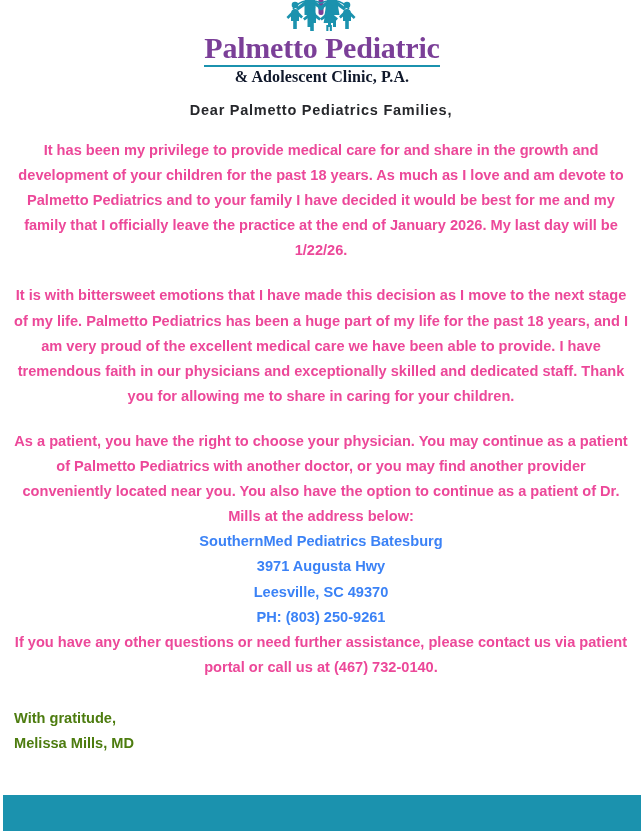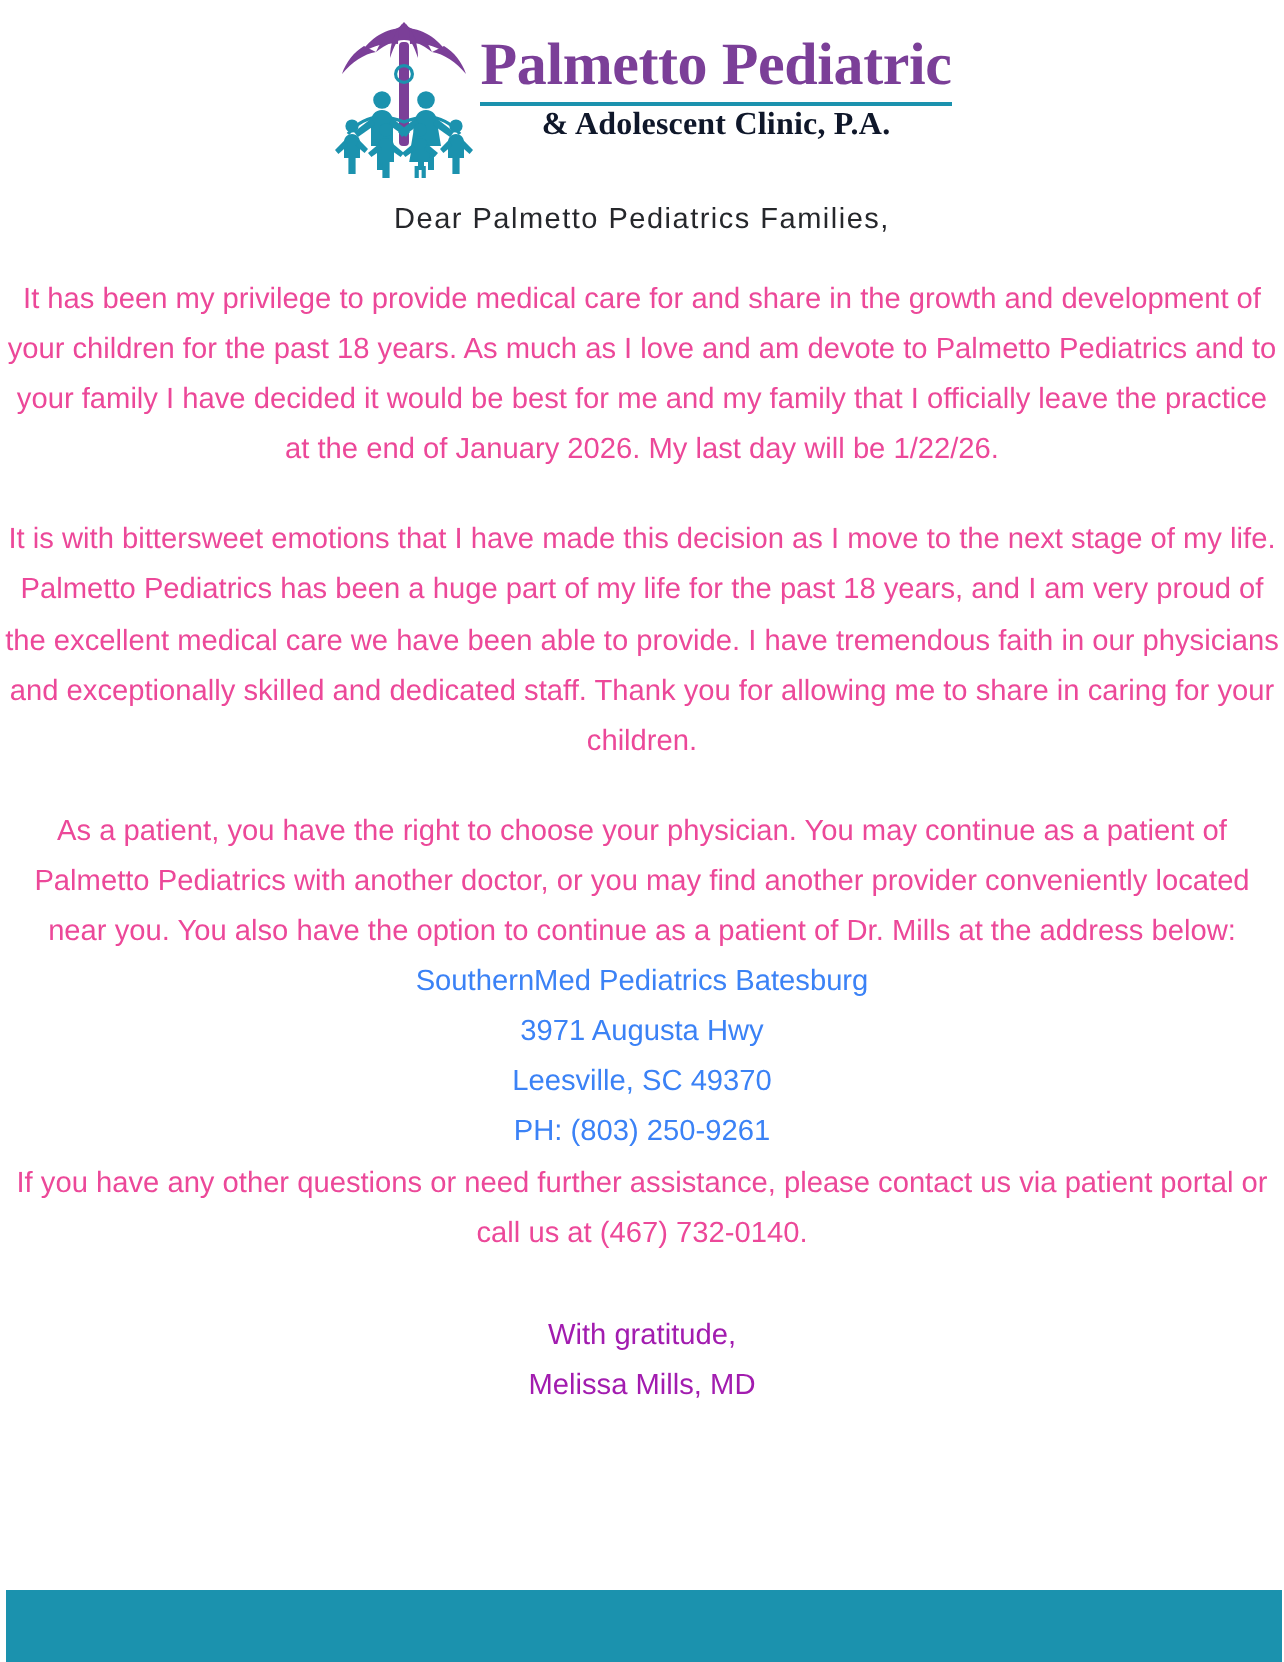--- a/index.html
+++ b/index.html
@@ -30,21 +30,21 @@
   .letterhead {
     width: 100%;
     height: 96px;
     display: flex;
     align-items: center;
     justify-content: center;
     flex: 0 0 auto;
   }
   .logo {
     display: flex;
-    flex-direction: row;
+    flex-direction: column;
     align-items: center;
     height: 88px;
     justify-content: flex-end;
   }
   .logo-mark {
     width: 72px;
     height: 86px;
     position: relative;
     flex: 0 0 auto;
   }
@@ -79,22 +79,23 @@
     line-height: 1.05;
     color: #0f172a;
     text-align: center;
     white-space: nowrap;
     letter-spacing: 0.1px;
   }
 
   
   .letter {
     flex: 1 1 auto;
-    padding: 0 1px;
+    padding: 0 14px;
     box-sizing: border-box;
+    font-weight: bold;
   }
   .salutation {
     text-align: center;
     font-size: 14.5px;
     letter-spacing: 0.75px;
     margin: 6px 0 0 0;
     color: #26272b;
   }
   .para {
     text-align: center;
@@ -110,25 +111,24 @@
     text-align: center;
     font-size: 14.6px;
     line-height: 1.72;
     margin: 0;
     color: #3b82f6;
   }
   .sign-block {
     margin-top: 26px;
   }
   .sign-line {
-    text-align: center;
     font-size: 14.6px;
     line-height: 1.72;
     margin: 0;
-    color: #a21caf;
+    color: #4d7c0f;
   }
 
   
   .footer-bar {
     position: absolute;
     left: 3px;
     right: 1px;
     bottom: 0;
     height: 36px;
     background: #1b92ae;

